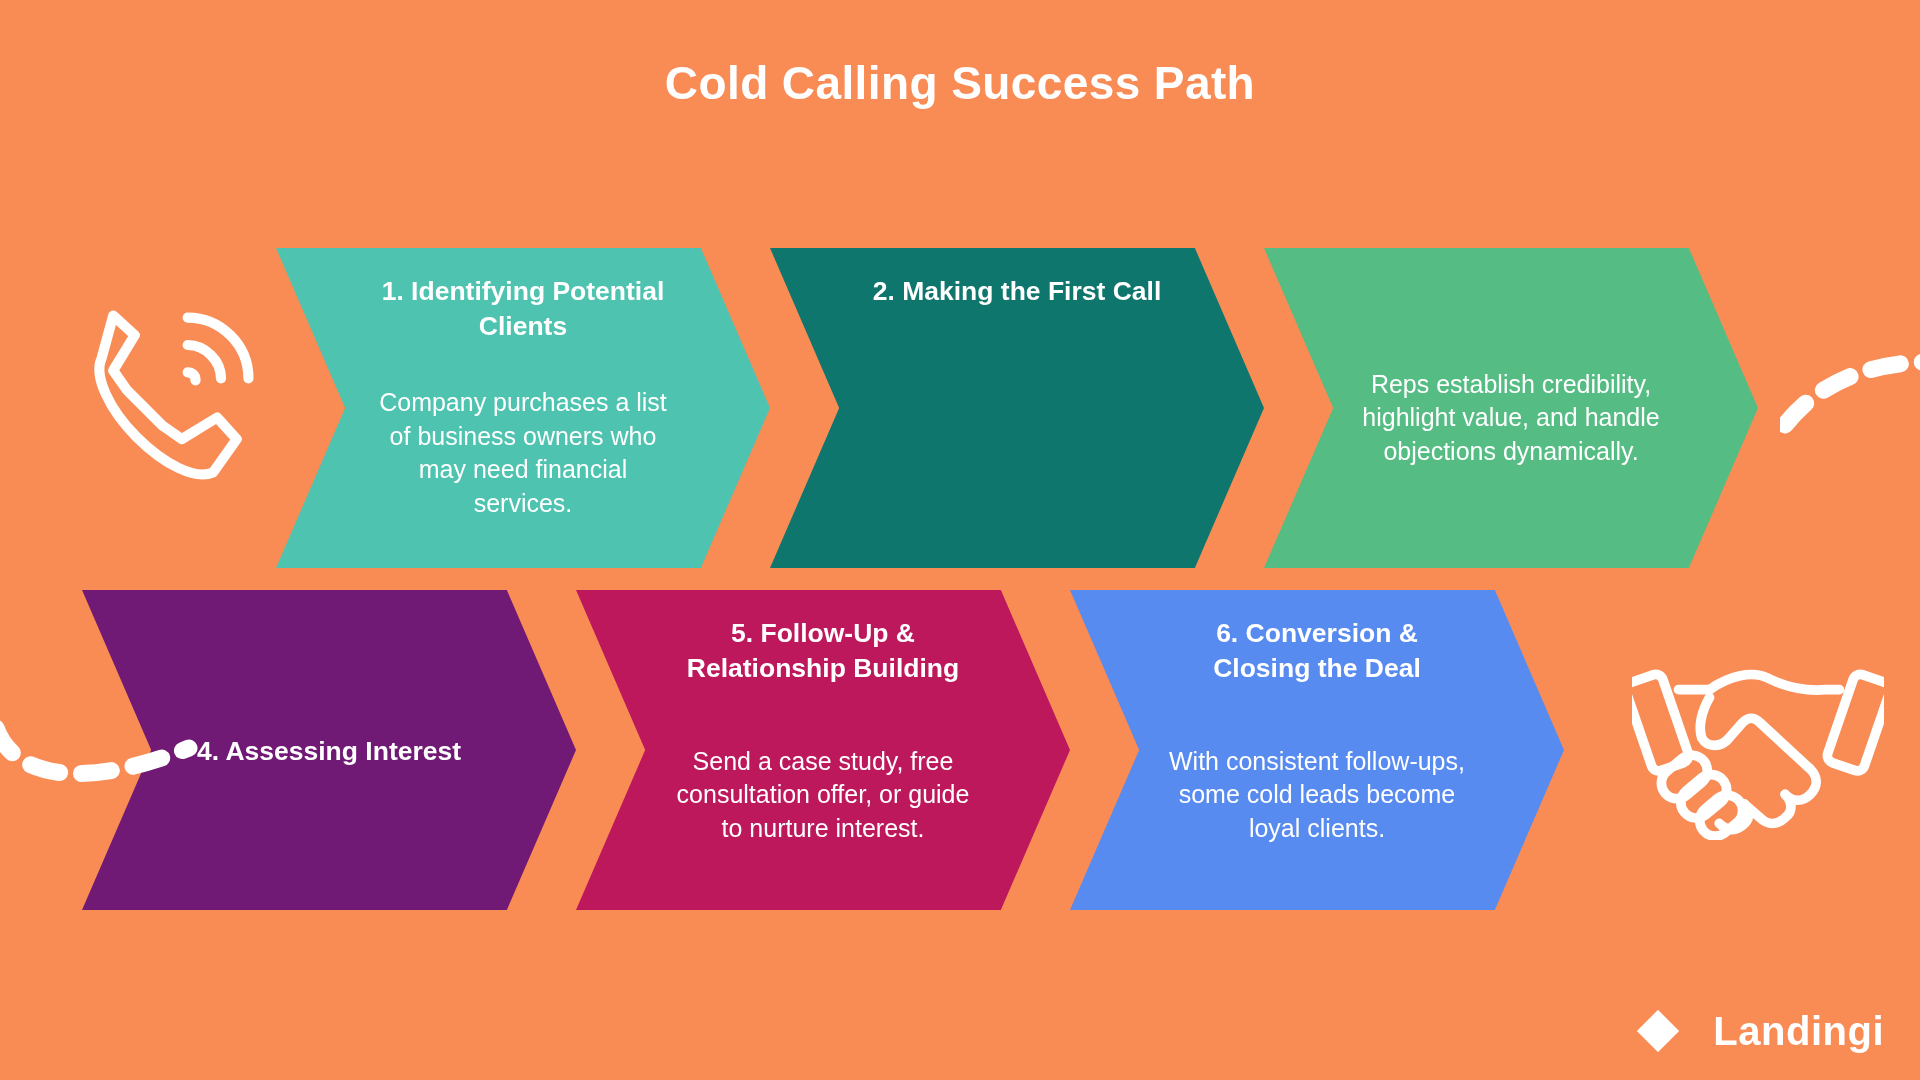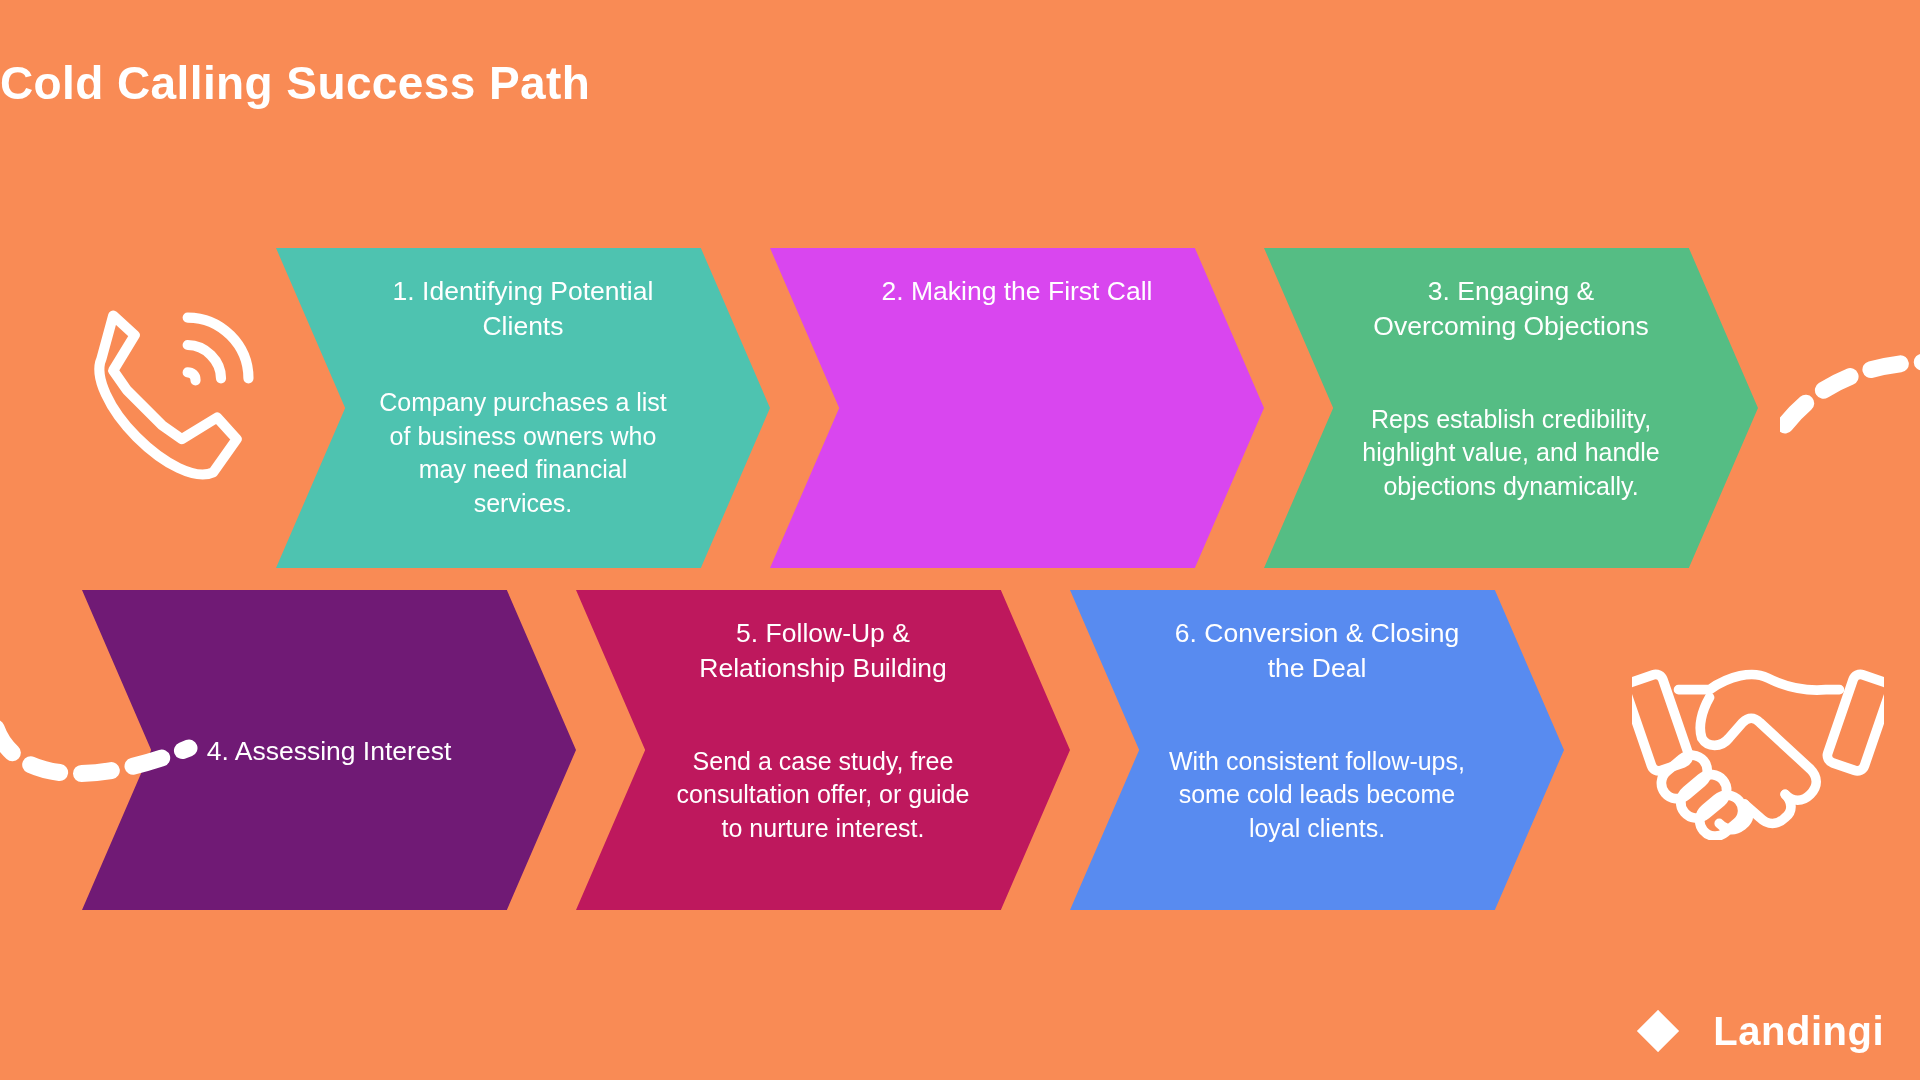--- a/index.html
+++ b/index.html
@@ -9,21 +9,21 @@
     font-family: "Liberation Sans", sans-serif;
     position: relative;
   }
 
   
   .title {
     position: absolute;
     top: 56px;
     left: 0;
     width: 1920px;
-    text-align: left;
+    text-align: center;
     color: #ffffff;
     font-size: 46px;
     font-weight: bold;
     letter-spacing: 0.4px;
   }
 
   
   .row {
     position: absolute;
     height: 320px;
@@ -40,21 +40,21 @@
     color: #ffffff;
     clip-path: polygon(0 0, 86% 0, 100% 50%, 86% 100%, 0 100%, 14% 50%);
     display: flex;
     flex-direction: column;
     align-items: center;
     padding: 26px 96px 22px 96px;
   }
   
   .chev .c-title {
     font-size: 26.5px;
-    font-weight: normal;
+    font-weight: bold;
     line-height: 1.33;
     text-align: center;
     width: 100%;
   }
   .chev .c-body {
     font-size: 25px;
     line-height: 1.34;
     text-align: center;
     width: 100%;
     margin-top: auto;
@@ -129,26 +129,25 @@
   </svg>
 </div>
 
 <div class="row row-1">
 
   <div class="chev pos-0" style="background:#4ec3b0;">
     <div class="c-title">1. Identifying Potential Clients</div>
     <div class="c-body">Company purchases a list of business owners who may need financial services.</div>
   </div>
 
-  <div class="chev pos-1" style="background:#d946ef;">
+  <div class="chev pos-1" style="background:#0f766e;">
     <div class="c-title">2. Making the First Call</div>
   </div>
 
   <div class="chev pos-2" style="background:#55bd84;">
-    <div class="c-title">3. Engaging &amp; Overcoming Objections</div>
     <div class="c-body">Reps establish credibility, highlight value, and handle objections dynamically.</div>
   </div>
 
 </div>
 
 <div class="dash-right">
   <svg viewBox="0 0 150 130" width="150" height="130" fill="none" stroke="#ffffff" stroke-width="17" stroke-linecap="round" stroke-dasharray="30 22">
     <path d="M5 95 C40 50 95 32 150 32"></path>
   </svg>
 </div>

